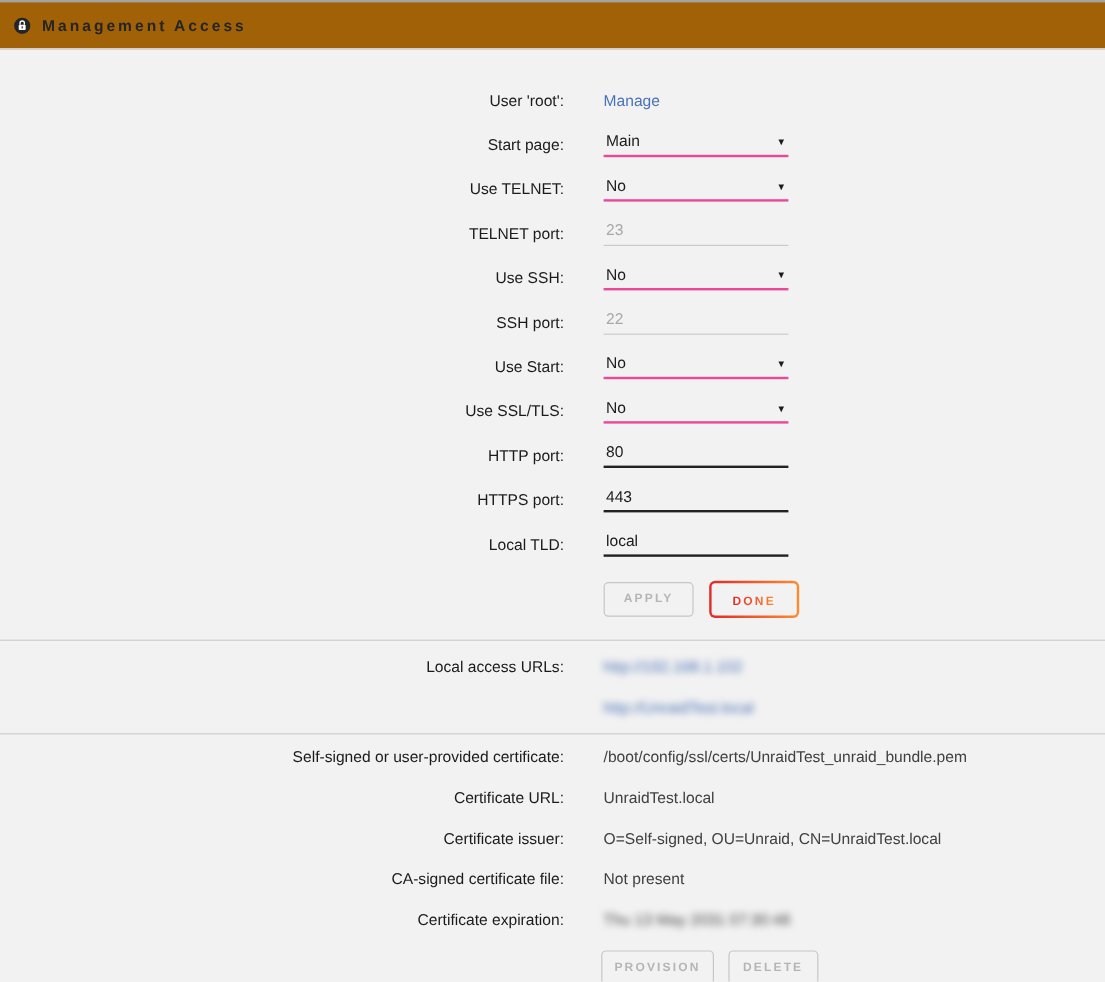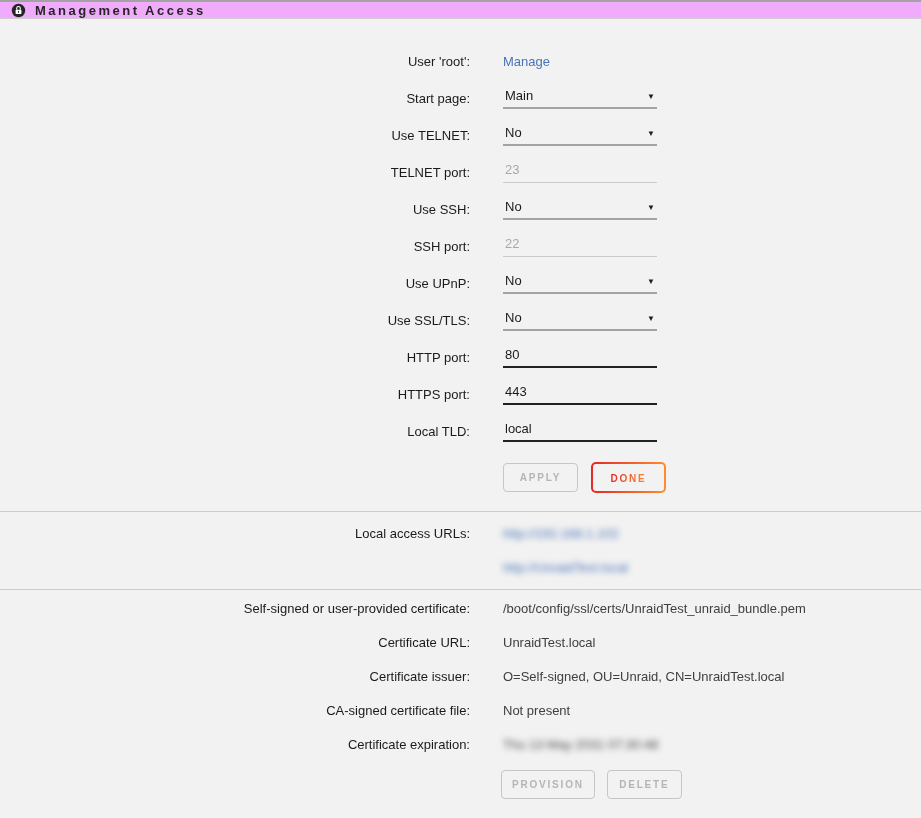--- a/index.html
+++ b/index.html
@@ -5,39 +5,39 @@
   * { margin:0; padding:0; box-sizing:border-box; }
   html,body { width:921px; height:818px; overflow:hidden; }
   body {
     background:#f2f2f2;
     font-family:"Liberation Sans","DejaVu Sans",sans-serif;
     font-size:13px;
     color:#1c1b1b;
   }
   
   .header {
-    height:19px;
-    background:#f0abfc;
+    height:41px;
+    background:#a16207;
     border-top:2px solid #a3a3a3;
     border-bottom:1px solid #cfcfcf;
     display:flex; align-items:center;
     padding:0 11px; gap:9px;
   }
   .header .title {
     font-size:13px; font-weight:600; letter-spacing:2.5px; color:#262525;
   }
   .lock-icon { width:15px; height:15px; display:block; }
   
   .section1 { padding-top:24px; padding-bottom:18px; }
   .row { display:flex; align-items:center; height:37px; }
   .row-label { width:470px; text-align:right; color:#1c1b1b; flex:none; }
   .row-field { margin-left:33px; width:154px; flex:none; position:relative; }
   .fake-select {
     width:154px;
-    border-bottom:2px solid #a3a3a3;
+    border-bottom:2px solid #ec4899;
     display:flex; justify-content:space-between; align-items:flex-end;
     padding:0 2px 4px 2px;
     cursor:pointer;
   }
   .fake-select .arrow { font-size:8px; color:#1c1b1b; line-height:1; padding-bottom:2px; }
   input.txt {
     width:154px; border:none; outline:none; background:transparent;
     font:inherit; color:#1c1b1b;
     border-bottom:2px solid #222;
     padding:0 2px 4px 2px;
@@ -138,21 +138,21 @@
   </div>
 
   <div class="row">
     <div class="row-label">SSH port:</div>
     <div class="row-field">
       <input class="txt" disabled="" value="22" style="">
     </div>
   </div>
 
   <div class="row">
-    <div class="row-label">Use UPnP:</div>
+    <div class="row-label">Use Start:</div>
     <div class="row-field">
       <div class="fake-select">
         <span>No</span>
         <span class="arrow">▼</span>
       </div>
     </div>
   </div>
 
   <div class="row">
     <div class="row-label">Use SSL/TLS:</div>

